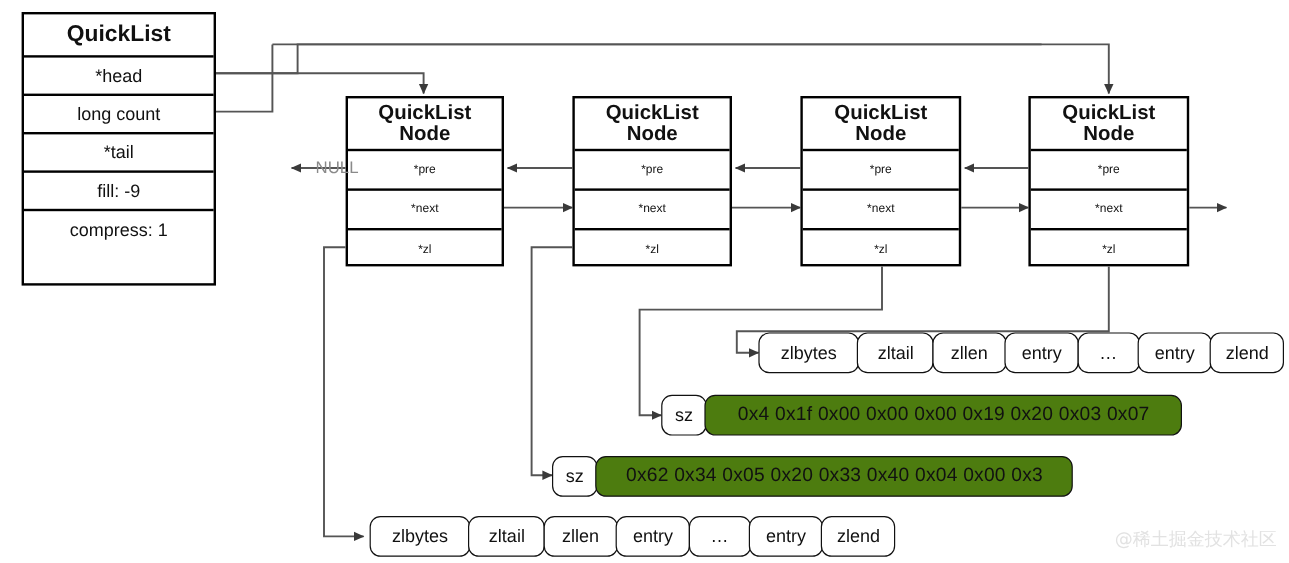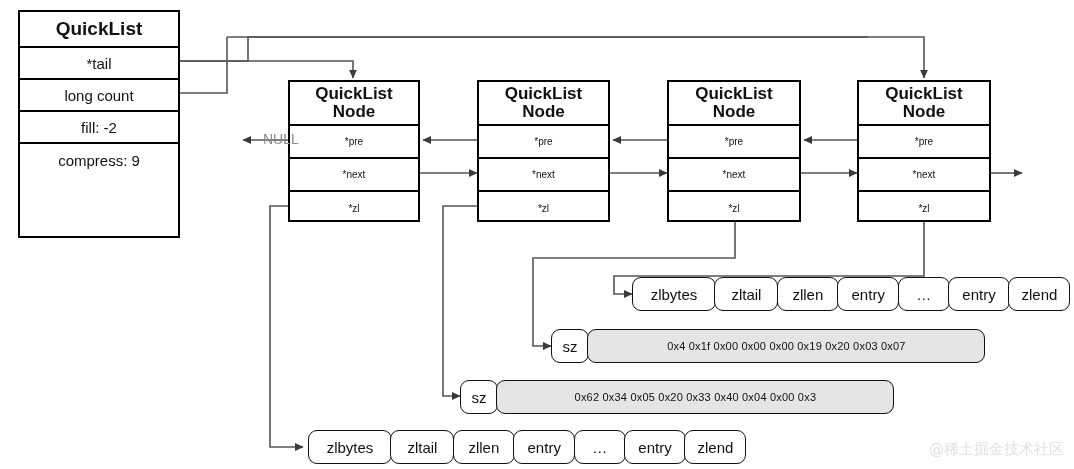--- a/index.html
+++ b/index.html
@@ -28,22 +28,22 @@
   
   .zip{position:absolute;display:flex;box-sizing:border-box;}
   .zip .cell{border:1.6px solid #111;border-radius:9px;background:#fff;
              box-sizing:border-box;display:flex;align-items:center;justify-content:center;
              font-size:15px;color:#111;margin-right:-1.6px;}
 
   
   .szrow{position:absolute;display:flex;box-sizing:border-box;}
   .szrow .szbox{border:1.6px solid #111;border-radius:9px;background:#fff;box-sizing:border-box;
                 display:flex;align-items:center;justify-content:center;font-size:15px;color:#111;}
-  .szrow .hexbox{border:1.6px solid #111;border-radius:9px;background:#e5e5e5;box-sizing:border-box;
-                 display:flex;align-items:center;justify-content:center;font-size:11px;color:#111;
+  .szrow .hexbox{border:1.6px solid #111;border-radius:9px;background:#4d7c0f;box-sizing:border-box;
+                 display:flex;align-items:center;justify-content:center;font-size:16px;color:#111;
                  margin-left:-1.6px;letter-spacing:.2px;}
 
   .nulllbl{position:absolute;font-size:14px;color:#8a8a8a;margin-left:47px;}
   .watermark{position:absolute;right:10px;bottom:10px;font-size:15px;color:#e2e2e2;
              font-family:"DejaVu Sans",sans-serif;white-space:nowrap;}
 </style>
 </head>
 <body>
 
 <div id="stage">
@@ -86,24 +86,25 @@
       <path d="M477,206 L443,206 L443,396 L460,396" marker-end="url(#ah)"></path>
 
       <path d="M735,222 L735,258 L533,258 L533,346 L551,346" marker-end="url(#ah)"></path>
 
       <path d="M924,222 L924,276 L614,276 L614,294 L632,294" marker-end="url(#ah)"></path>
     </g>
   </svg>
 
   <div class="struct" style="left:18px;top:10px;width:162px;height:228px;">
     <div class="row title" style="height:36px;">QuickList</div>
+    <div class="row" style="height:32px;">*head</div>
+    <div class="row" style="height:32px;">long count</div>
     <div class="row" style="height:32px;">*tail</div>
-    <div class="row" style="height:32px;">long count</div>
-    <div class="row" style="height:32px;">fill: -2</div>
-    <div class="row" style="height:32px;">compress: 9</div>
+    <div class="row" style="height:32px;">fill: -9</div>
+    <div class="row" style="height:32px;">compress: 1</div>
   </div>
 
   <div class="node" style="left:288px;top:80px;width:132px;height:142px;">
     <div class="nrow head" style="height:44px;">
       <span>QuickList</span>
       <span>Node</span>
     </div>
     <div class="nrow" style="height:33px;">*pre</div>
     <div class="nrow" style="height:33px;">*next</div>
     <div class="nrow" style="height:32px;">*zl</div>

